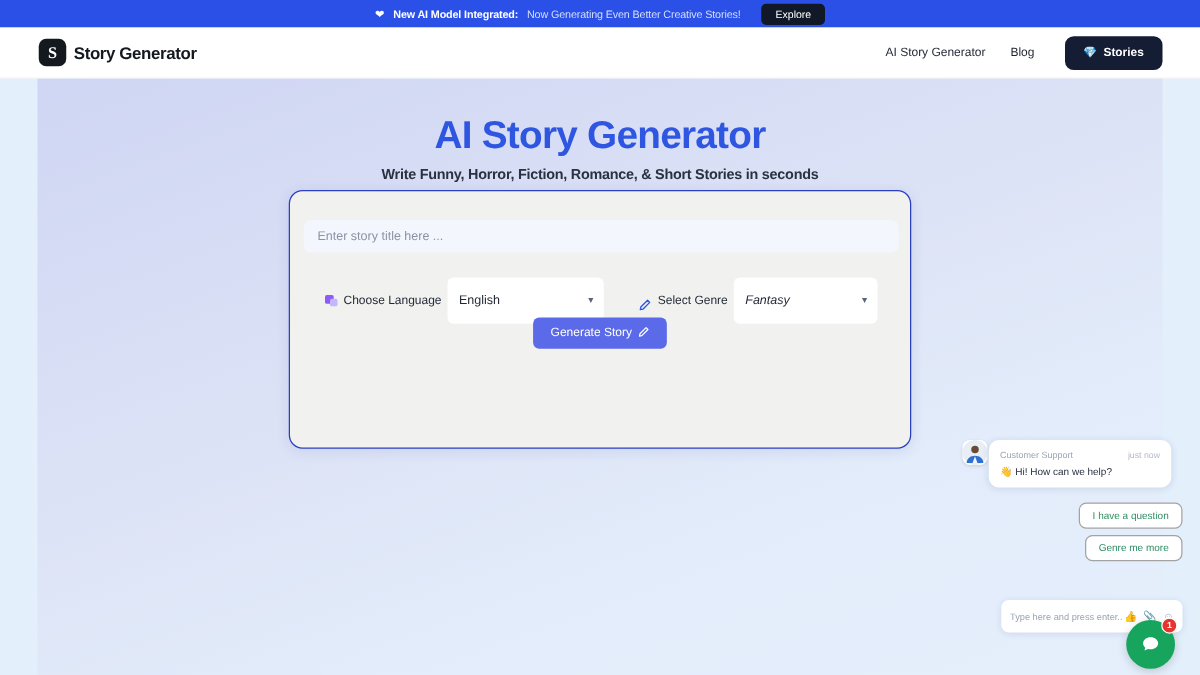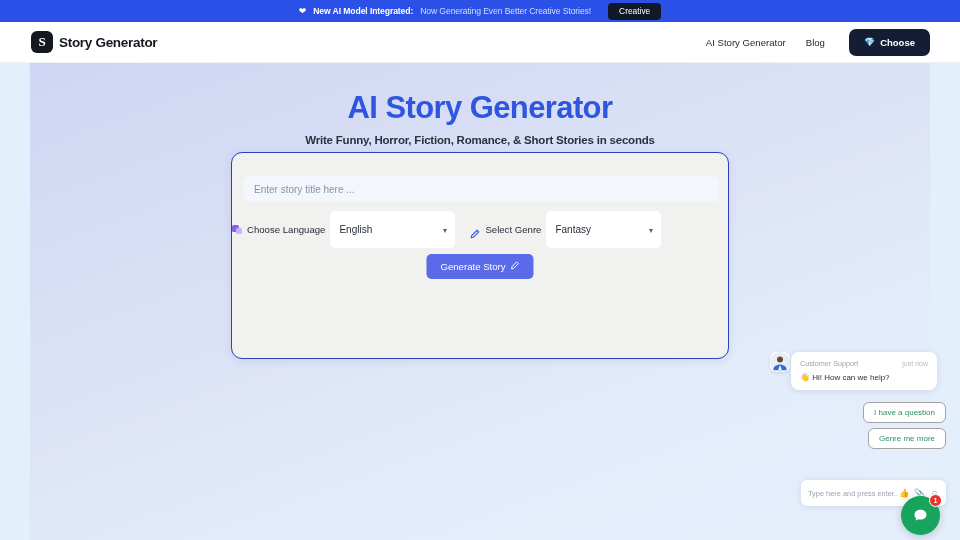--- a/index.html
+++ b/index.html
@@ -180,27 +180,27 @@
     padding: 0 11px;
     font-size: 10px;
     color: #3b4252;
     font-family: inherit;
     outline: none;
   }
   .title-input::placeholder { color: #8a93a6; }
 
   .controls-row {
     position: absolute;
-    top: 58px;
+    top: 69px;
     left: 0;
     width: 498px;
     display: flex;
     align-items: center;
-    justify-content: flex-start;
-    gap: 15px;
+    justify-content: center;
+    gap: 28px;
   }
   .ctrl-group {
     display: flex;
     align-items: center;
     gap: 5px;
   }
   .ctrl-label {
     font-size: 9.6px;
     color: #1f2733;
     white-space: nowrap;
@@ -247,21 +247,21 @@
   .sel-wrap { position: relative; display: inline-block; }
   .sel-wrap .chev {
     position: absolute;
     right: 7px; top: 50%;
     transform: translateY(-50%);
     pointer-events: none;
     font-size: 7px;
     color: #5b6476;
   }
   .sel-lang { width: 125px; }
-  .sel-genre { width: 115px; }
+  .sel-genre { width: 115px; font-style: italic; }
 
   .gen-btn {
     position: absolute;
     top: 101px;
     left: 50%;
     transform: translateX(-50%);
     background: #5b6ae8;
     color: #ffffff;
     border: none;
     border-radius: 5px;
@@ -393,34 +393,34 @@
 </style>
 </head>
 <body>
 
 <div id="screen">
 
   <div class="banner">
     <span class="banner-heart">❤</span>
     <span class="banner-strong">New AI Model Integrated:</span>
     <span class="banner-rest">Now Generating Even Better Creative Stories!</span>
-    <button class="banner-btn">Creative</button>
+    <button class="banner-btn">Explore</button>
   </div>
 
   <div class="header">
     <div class="logo-wrap">
       <div class="logo-mark">S</div>
       <div class="logo-text">Story Generator</div>
     </div>
     <div class="nav">
       <a class="nav-link">AI Story Generator</a>
       <a class="nav-link">Blog</a>
       <button class="upgrade-btn">
         <span class="gem">💎</span>
-        <span>Choose</span>
+        <span>Stories</span>
       </button>
     </div>
   </div>
 
   <div class="page-body">
 
     <div class="hero-title">AI Story Generator</div>
     <div class="hero-sub">Write Funny, Horror, Fiction, Romance, &amp; Short Stories in seconds</div>
 
     <div class="gen-card">

